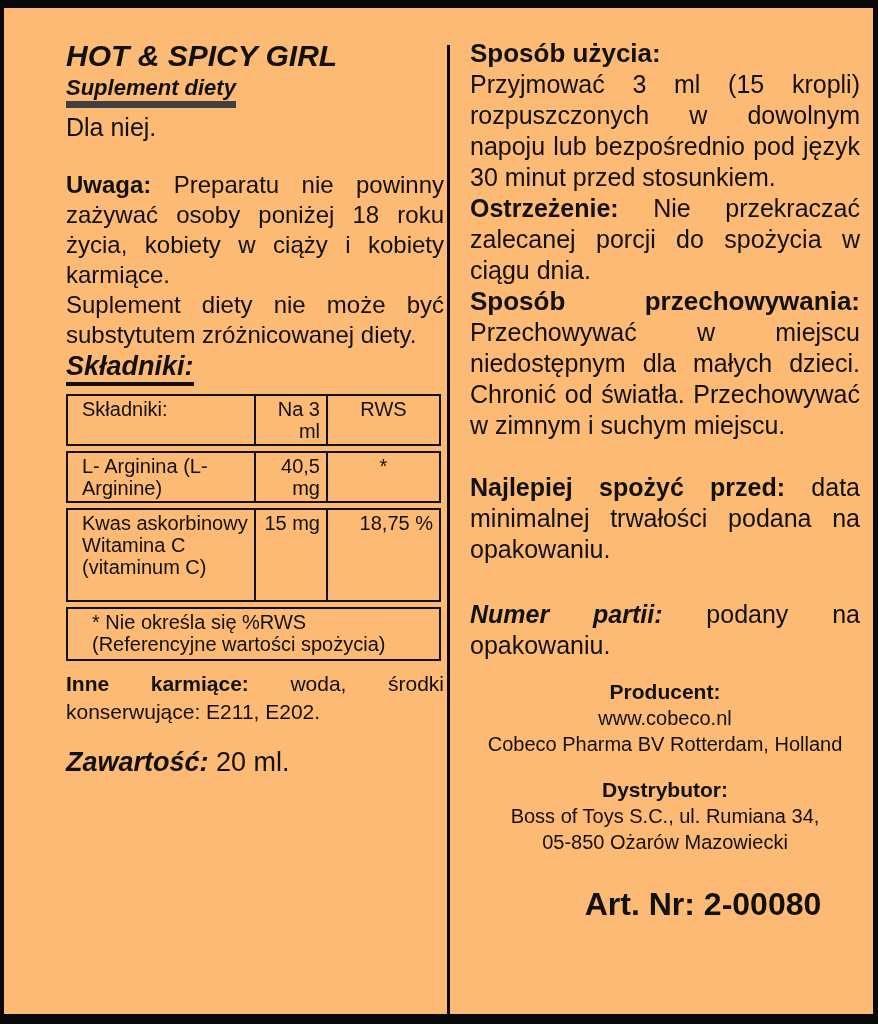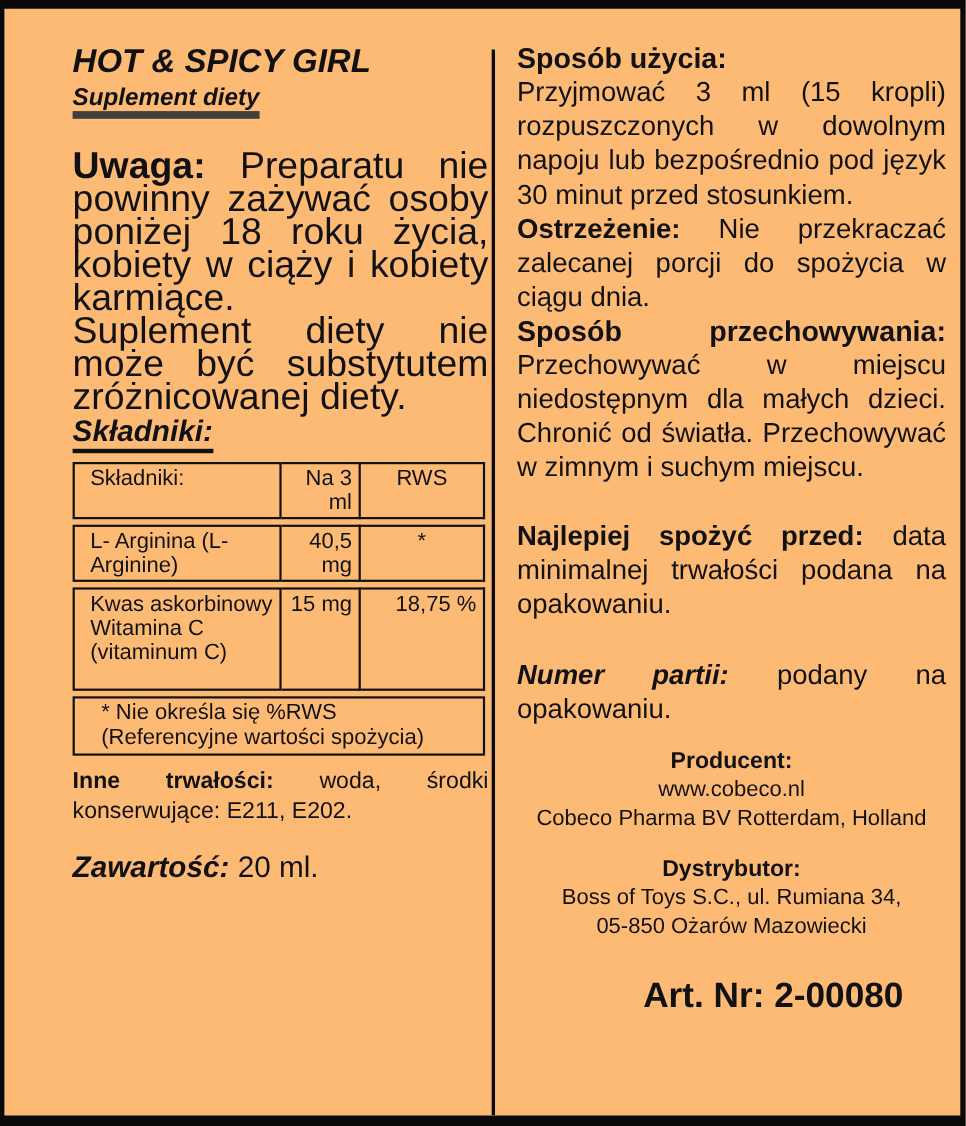--- a/index.html
+++ b/index.html
@@ -35,21 +35,21 @@
     margin: 0; font-size: 30px; font-weight: bold; font-style: italic;
     line-height: 36px; white-space: nowrap;
   }
   .subtitle {
     display: inline-block; margin-top: 2px;
     font-size: 22px; font-weight: bold; font-style: italic;
     line-height: 24px; border-bottom: 7px solid #404040; padding-bottom: 1px;
   }
   .for-her { font-size: 25px; line-height: 30px; margin-top: 4px; }
   .para {
-    margin: 0; font-size: 34px; line-height: 30px;
+    margin: 0; font-size: 24px; line-height: 30px;
     text-align: justify;
   }
   .warn-para { margin-top: 28px; }
   .ing-head {
     display: inline-block; margin-top: 1px;
     font-size: 27px; font-weight: bold; font-style: italic; line-height: 30px;
     border-bottom: 4px solid #111; padding-bottom: 1px;
   }
   table.nutrition {
     margin-top: 3px;
@@ -91,20 +91,21 @@
 
 <div class="page">
 
   <div class="divider"></div>
 
   <div class="col-left">
     <h1 class="title">HOT &amp; SPICY GIRL</h1>
     <div>
       <span class="subtitle">Suplement diety</span>
     </div>
+    <div class="for-her">Dla niej.</div>
 
     <p class="para warn-para"><span class="b">Uwaga:</span> <span>Preparatu nie powinny zażywać osoby poniżej 18 roku życia, kobiety w ciąży i kobiety karmiące.</span></p>
 
     <p class="para">Suplement diety nie może być substytutem zróżnicowanej diety.</p>
 
     <div>
       <span class="ing-head">Składniki:</span>
     </div>
 
     <table class="nutrition">
@@ -131,21 +132,21 @@
       </tr>
       <tr>
         <td class="foot" colspan="3">
           <div>* Nie określa się %RWS</div>
           <div>(Referencyjne wartości spożycia)</div>
         </td>
       </tr>
     </tbody>
       </table>
 
-    <p class="para other-para"><span class="b">Inne trwałości:</span> <span>woda, środki konserwujące:  E211, E202.</span></p>
+    <p class="para other-para"><span class="b">Inne karmiące:</span> <span>woda, środki konserwujące:  E211, E202.</span></p>
 
     <p class="content-line"><span class="bi">Zawartość:</span> <span>20 ml.</span></p>
   </div>
 
   <div class="col-right">
     <div class="rhead">Sposób użycia:</div>
     <p class="rpara">Przyjmować 3 ml (15 kropli) rozpuszczonych w dowolnym napoju lub bezpośrednio pod język 30 minut przed stosunkiem.</p>
 
     <p class="rpara"><span class="b">Ostrzeżenie:</span> <span>Nie przekraczać zalecanej porcji do spożycia w ciągu dnia.</span></p>
 

